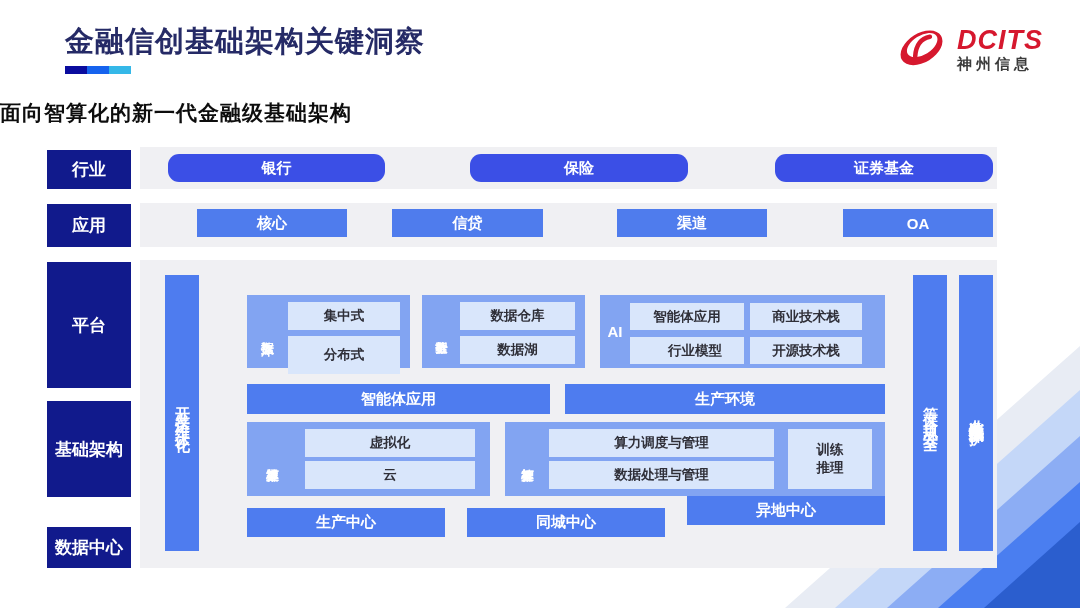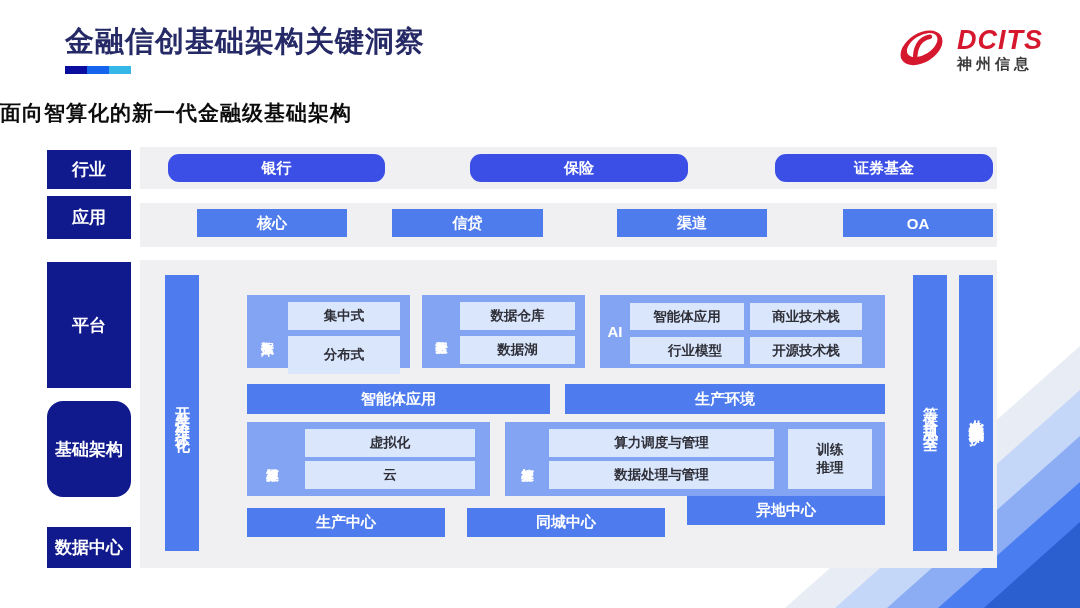--- a/index.html
+++ b/index.html
@@ -82,23 +82,23 @@
     </span>
     <span class="logo-text">
       <span class="brand">DCITS</span>
       <span class="company">神州信息</span>
     </span>
   </div>
 
   <div class="subtitle">面向智算化的新一代金融级基础架构</div>
 
   <div class="navybox" style="top:150px;height:39px;">行业</div>
-  <div class="navybox" style="top:196px;height:43px;">应用</div>
+  <div class="navybox" style="top:204px;height:43px;">应用</div>
   <div class="navybox" style="top:262px;height:126px;">平台</div>
-  <div class="navybox" style="top:401px;height:96px;border-radius:16px;">基础架构</div>
+  <div class="navybox" style="top:401px;height:96px;">基础架构</div>
   <div class="navybox" style="top:527px;height:41px;">数据中心</div>
 
   <div class="strip" style="top:147px;height:42px;"></div>
   <div class="btn btn-industry" style="left:168px;top:154px;width:217px;">银行</div>
   <div class="btn btn-industry" style="left:470px;top:154px;width:218px;">保险</div>
   <div class="btn btn-industry" style="left:775px;top:154px;width:218px;">证券基金</div>
 
   <div class="strip" style="top:203px;height:44px;"></div>
   <div class="btn btn-app" style="left:165px;top:209px;width:150px;margin-left:32px;">核心</div>
   <div class="btn btn-app" style="left:392px;top:209px;width:151px;">信贷</div>

